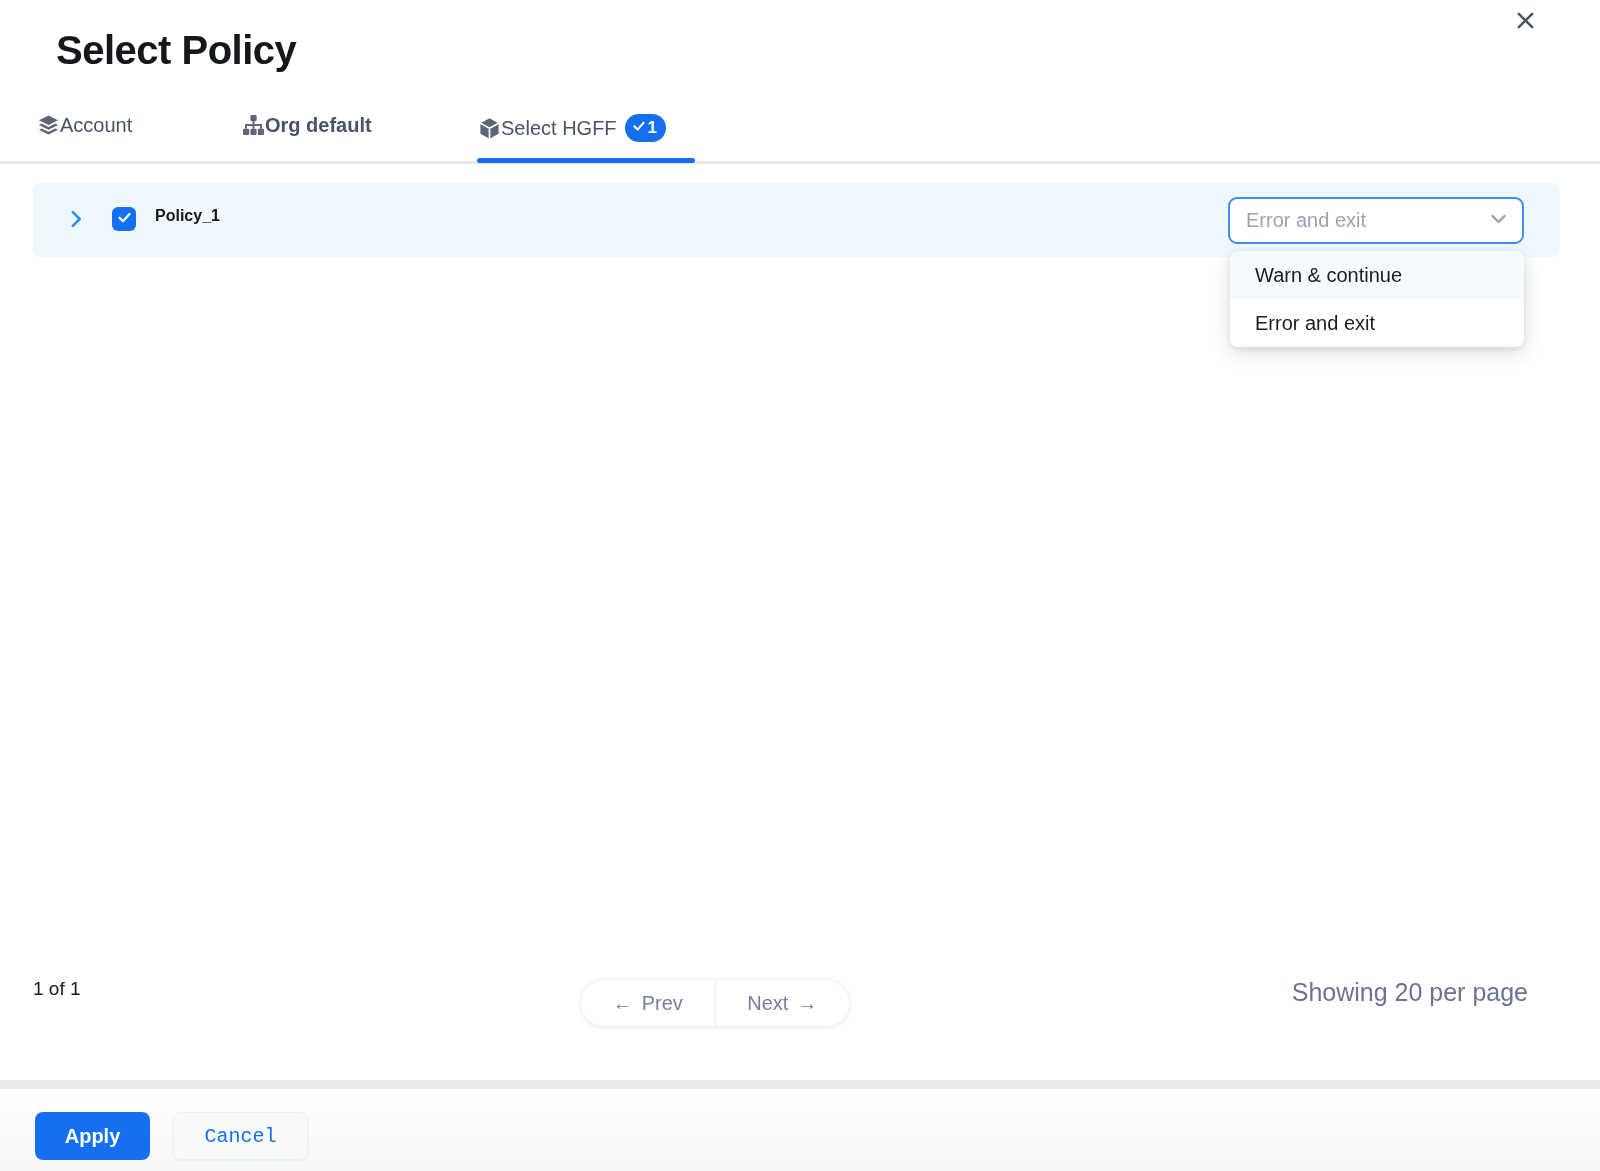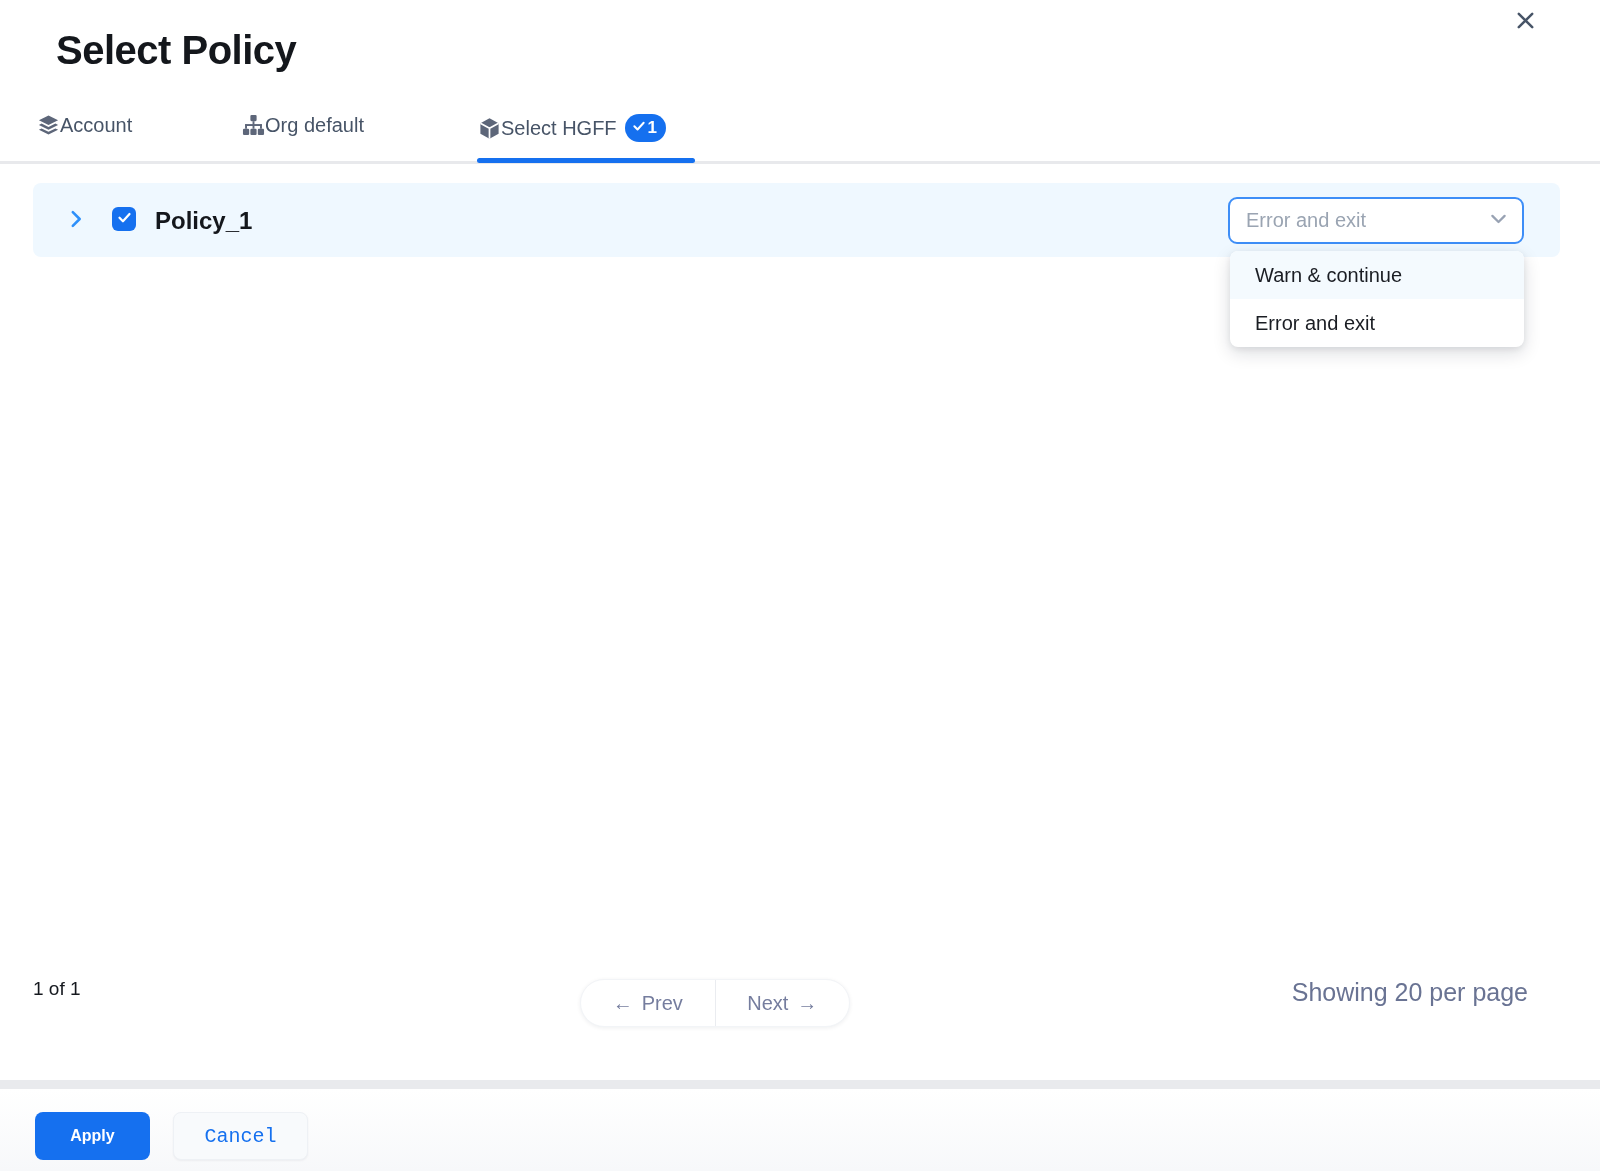--- a/index.html
+++ b/index.html
@@ -39,21 +39,21 @@
     display: flex;
     align-items: center;
     gap: 0;
     font-size: 20px;
     font-weight: 500;
     color: #475467;
     cursor: pointer;
     white-space: nowrap;
   }
   .tab-account  { left: 37px; }
-  .tab-org      { left: 242px; }
+  .tab-org      { left: 242px; font-weight: bold; }
   .tab-project  { left: 478px; }
   .tab .tab-icon { display: flex; align-items: center; }
   .tab-badge {
     margin-left: 8px;
     height: 28px;
     min-width: 40px;
     padding: 0 9px 0 7px;
     background: #1570EF;
     border-radius: 14px;
     display: inline-flex;
@@ -98,21 +98,21 @@
     left: 79px; top: 24px;
     width: 24px; height: 24px;
     border-radius: 6px;
     background: #1570EF;
     display: flex; align-items: center; justify-content: center;
     cursor: pointer;
   }
   .row-label {
     position: absolute;
     left: 122px; top: 24px;
-    font-size: 24px;
+    font-size: 16px;
     font-weight: 700;
     color: #14171c;
   }
 
   
   .policy-select {
     position: absolute;
     left: 1228px; top: 197px;
     width: 296px; height: 47px;
     background: #ffffff;
@@ -203,21 +203,21 @@
     left: 0; top: 1089px;
     width: 1600px; height: 82px;
     background: linear-gradient(180deg, #ffffff 0%, #f7f8fa 100%);
   }
   .apply-btn {
     position: absolute;
     left: 35px; top: 23px;
     width: 115px; height: 48px;
     background: #1570EF;
     color: #ffffff;
-    font-size: 16px;
+    font-size: 20px;
     font-weight: 600;
     border: none;
     border-radius: 8px;
     cursor: pointer;
     font-family: "Liberation Sans", sans-serif;
   }
   .cancel-btn {
     position: absolute;
     left: 173px; top: 23px;
     width: 135px; height: 48px;

